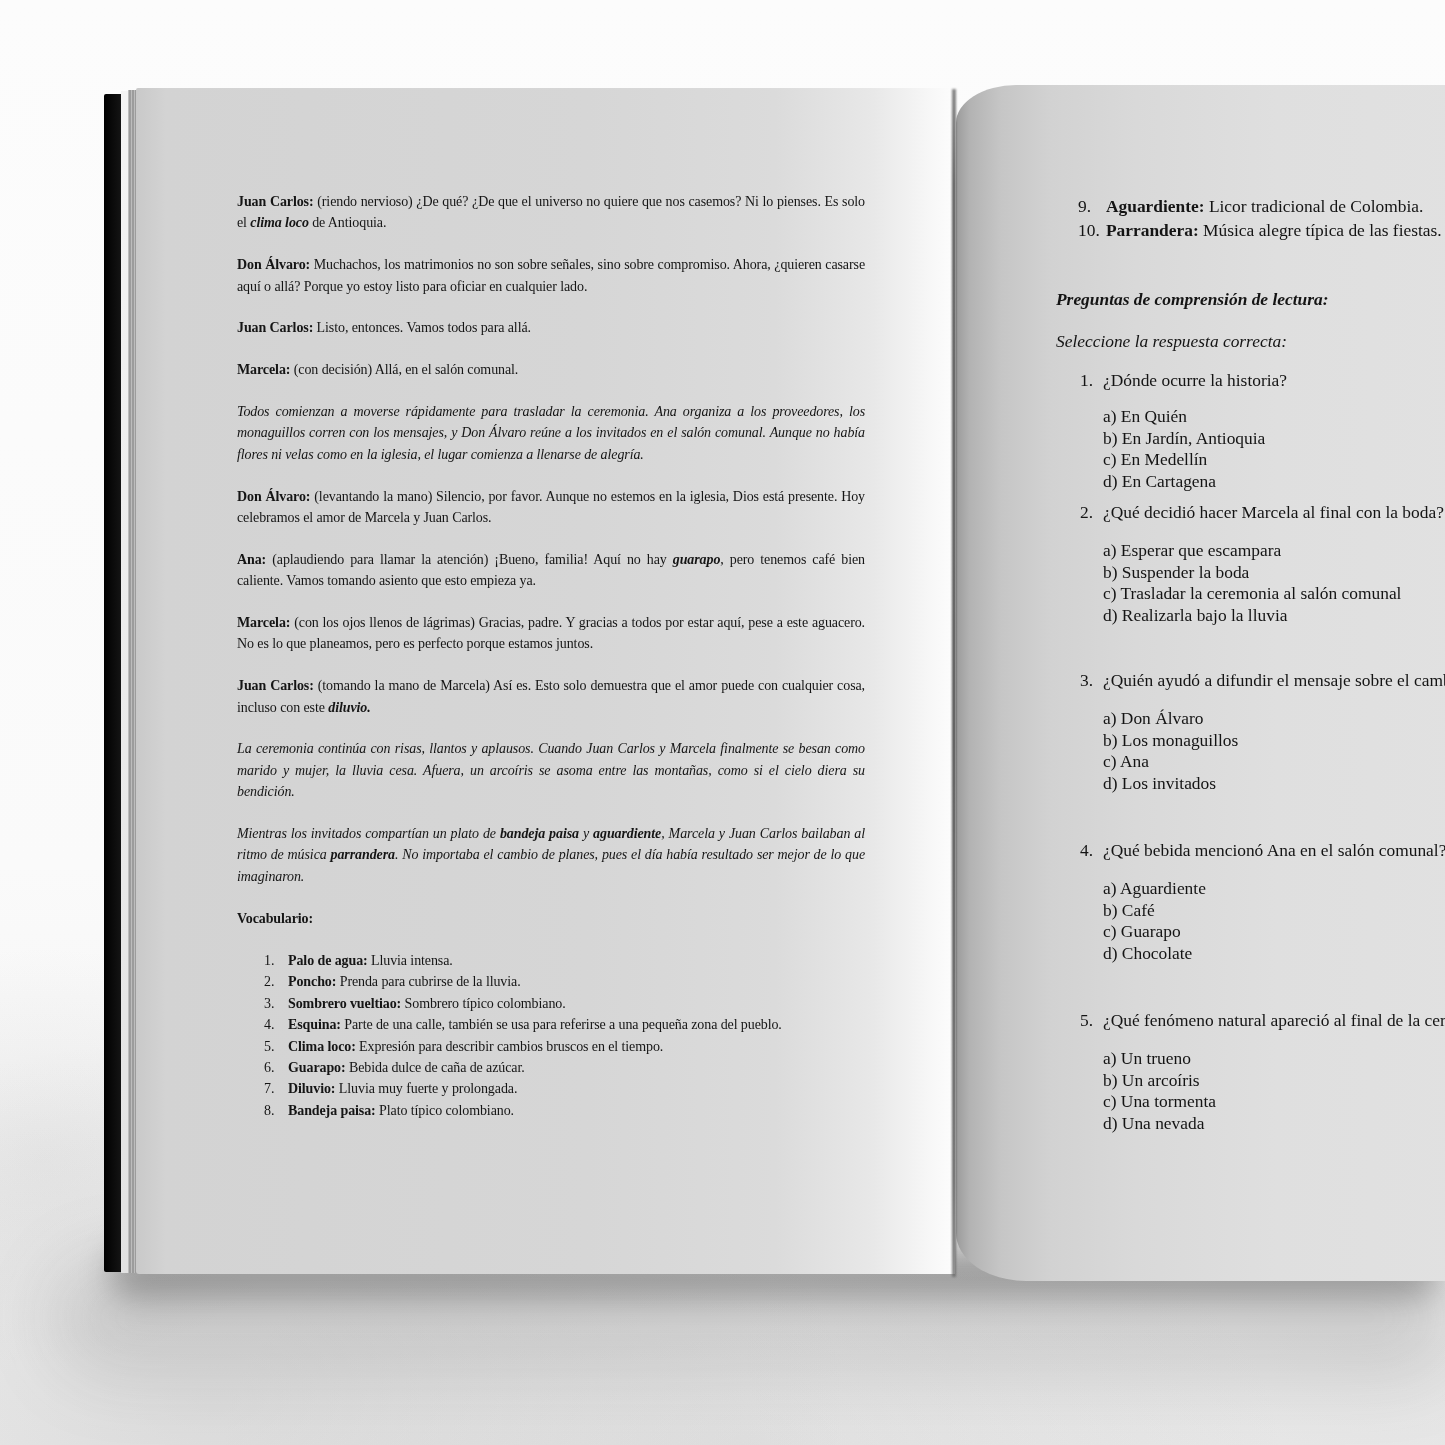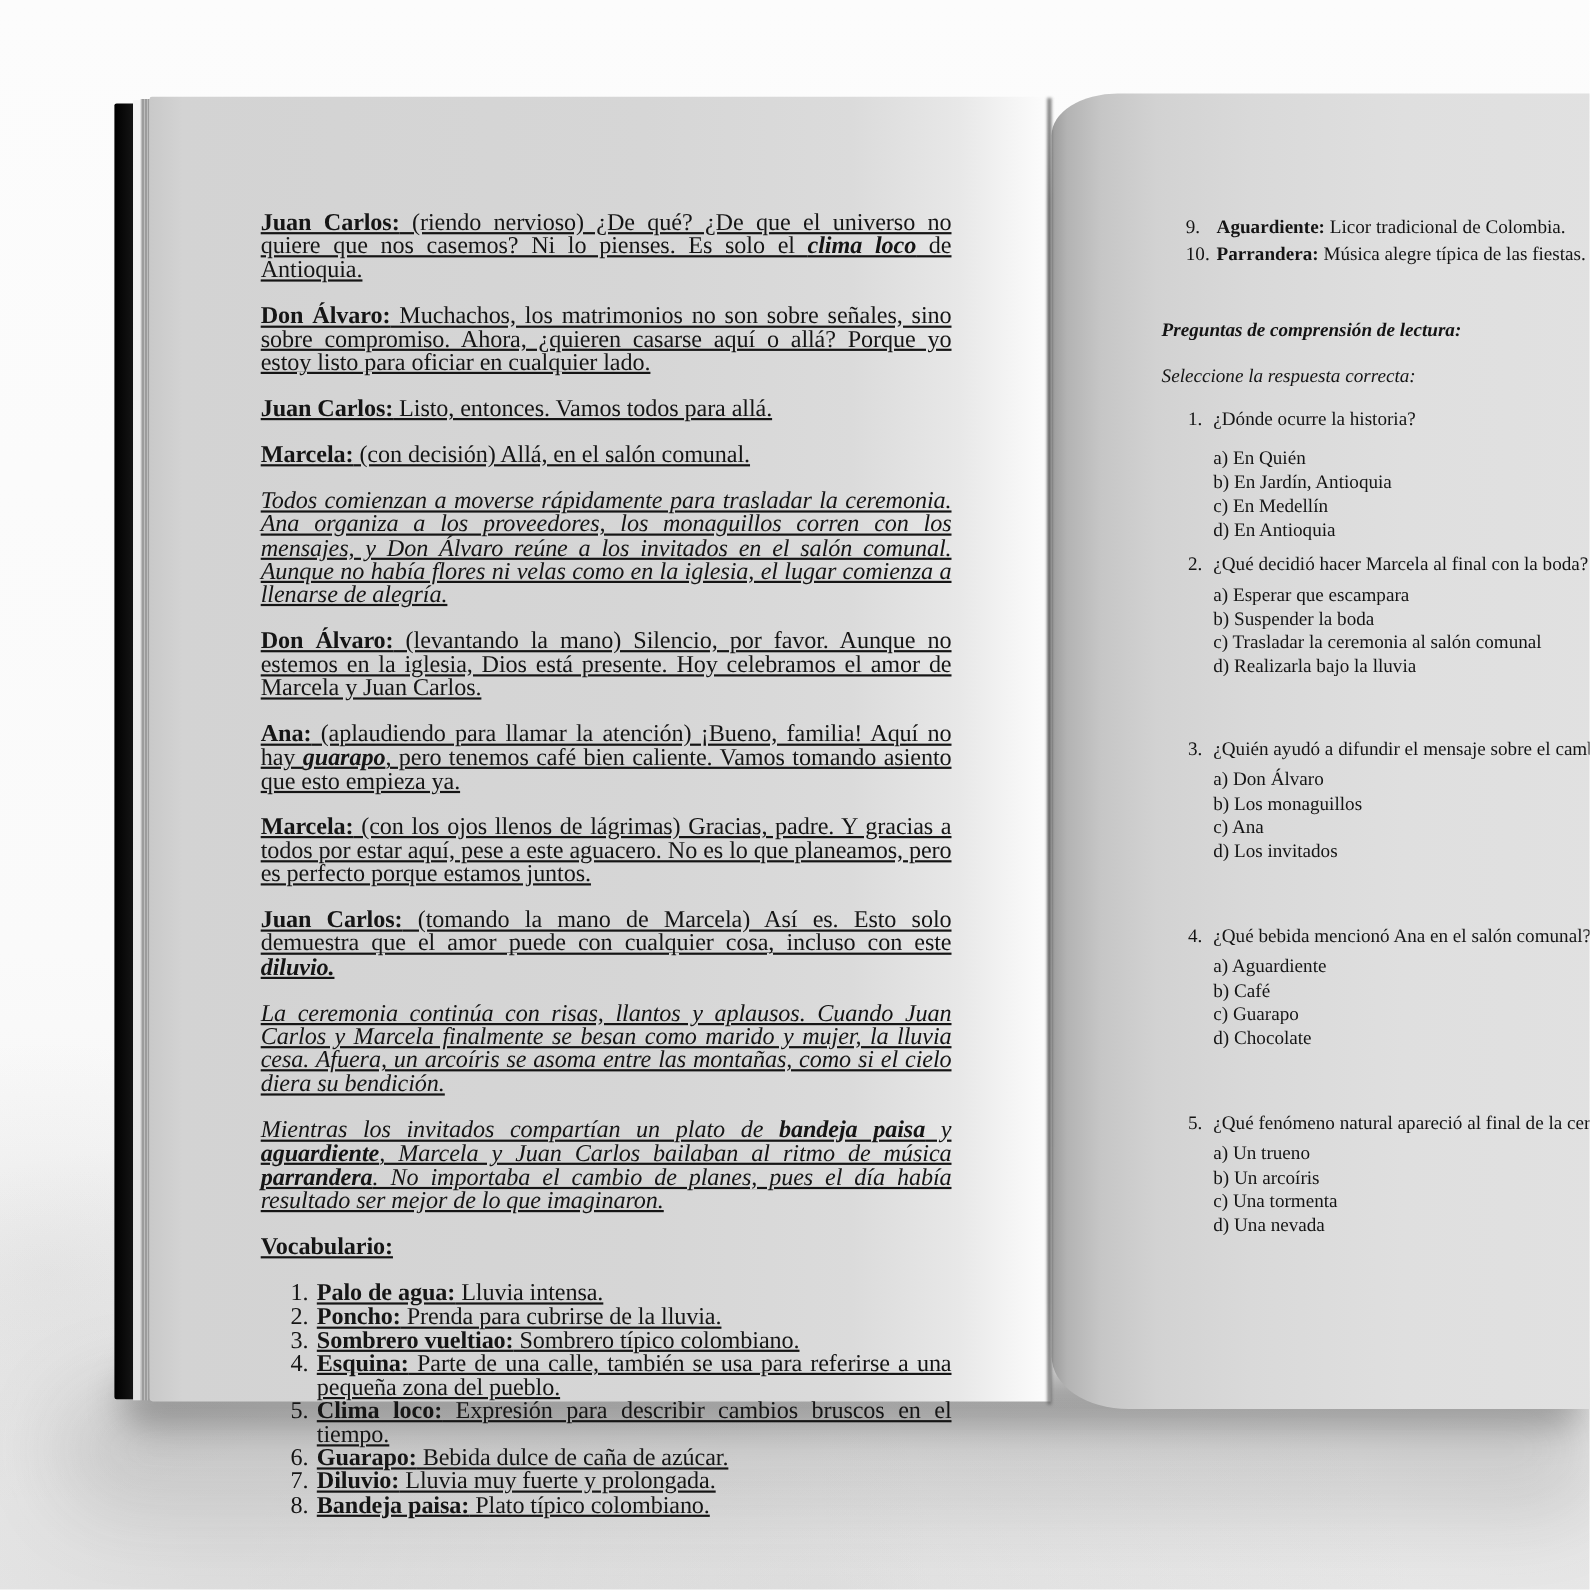--- a/index.html
+++ b/index.html
@@ -27,40 +27,40 @@
     background:linear-gradient(to right,#c9c9c9 0px,#d3d3d3 30px,#d6d6d6 55%,#dbdbdb 78%,#e8e8e8 90%,#f7f7f7 97%,#fdfdfd 100%);
     border-radius:2px 0 0 3px;}
   .gutter-line{position:absolute;left:952px;top:89px;width:4px;height:1188px;z-index:4;
     background:linear-gradient(to bottom,#6a6a6a,#3a3a3a 8%,#2e2e2e 55%,#4a4a4a 92%,#6a6a6a);
     filter:blur(1.3px);opacity:.8;}
   .right-page{position:absolute;left:956px;top:85px;width:604px;height:1196px;z-index:3;
     background:linear-gradient(to right,#9b9b9b 0px,#b3b3b3 14px,#c6c6c6 45px,#d2d2d2 95px,#d9d9d9 180px,#dfdfdf 320px,#e2e2e2 100%);
     border-radius:60px 0 0 70px / 38px 0 0 48px;}
   
   .lp-content{position:absolute;left:101px;top:103px;width:628px;color:#151515;
-    font-size:22px;line-height:21.4px;letter-spacing:-0.1px;text-decoration:underline;}
+    font-size:14px;line-height:21.4px;letter-spacing:-0.1px;}
   .para{margin:0 0 20.4px 0;text-align:justify;}
   .b{font-weight:bold;}
   .i{font-style:italic;}
   .bi{font-weight:bold;font-style:italic;}
   .vocab-heading{margin:0 0 21px 0;font-weight:bold;}
   .vlist{margin:0;padding:0;list-style:none;}
   .vlist li{position:relative;padding-left:51px;text-align:justify;}
   .vlist .num{position:absolute;left:27px;}
   
   .rp-content{position:absolute;inset:0;color:#141414;font-size:17.4px;}
   .rp-vocab{position:absolute;left:122px;top:109px;line-height:24px;}
   .vrow{white-space:nowrap;}
   .vnum{display:inline-block;width:28px;}
   .rp-h1{position:absolute;left:100px;top:204px;font-weight:bold;font-style:italic;white-space:nowrap;}
   .rp-h2{position:absolute;left:100px;top:246px;font-style:italic;white-space:nowrap;}
   .qblock{position:absolute;left:124px;white-space:nowrap;}
   .qline{line-height:22px;}
   .qnum{display:inline-block;width:23px;}
-  .opts{margin-left:23px;line-height:21.6px;margin-top:7px;}
+  .opts{margin-left:23px;line-height:21.6px;margin-top:17px;}
   .qblock.first .opts{margin-top:15px;}
   .q1{top:284px;} .q2{top:416px;} .q3{top:584px;} .q4{top:754px;} .q5{top:924px;}
 </style>
 </head>
 <body>
 
 <div class="shadow-b"></div>
 <div class="shadow-a"></div>
 <div class="cover-strip"></div>
 <div class="stack-light"></div>
@@ -101,21 +101,21 @@
     </div>
     <div class="rp-h1">Preguntas de comprensión de lectura:</div>
     <div class="rp-h2">Seleccione la respuesta correcta:</div>
 
     <div class="qblock q1 first">
       <div class="qline"><span class="qnum">1.</span><span>¿Dónde ocurre la historia?</span></div>
       <div class="opts">
         <div>a) En Quién</div>
         <div>b) En Jardín, Antioquia</div>
         <div>c) En Medellín</div>
-        <div>d) En Antioquia</div>
+        <div>d) En Cartagena</div>
       </div>
     </div>
 
     <div class="qblock q2">
       <div class="qline"><span class="qnum">2.</span><span>¿Qué decidió hacer Marcela al final con la boda?</span></div>
       <div class="opts">
         <div>a) Esperar que escampara</div>
         <div>b) Suspender la boda</div>
         <div>c) Trasladar la ceremonia al salón comunal</div>
         <div>d) Realizarla bajo la lluvia</div>

